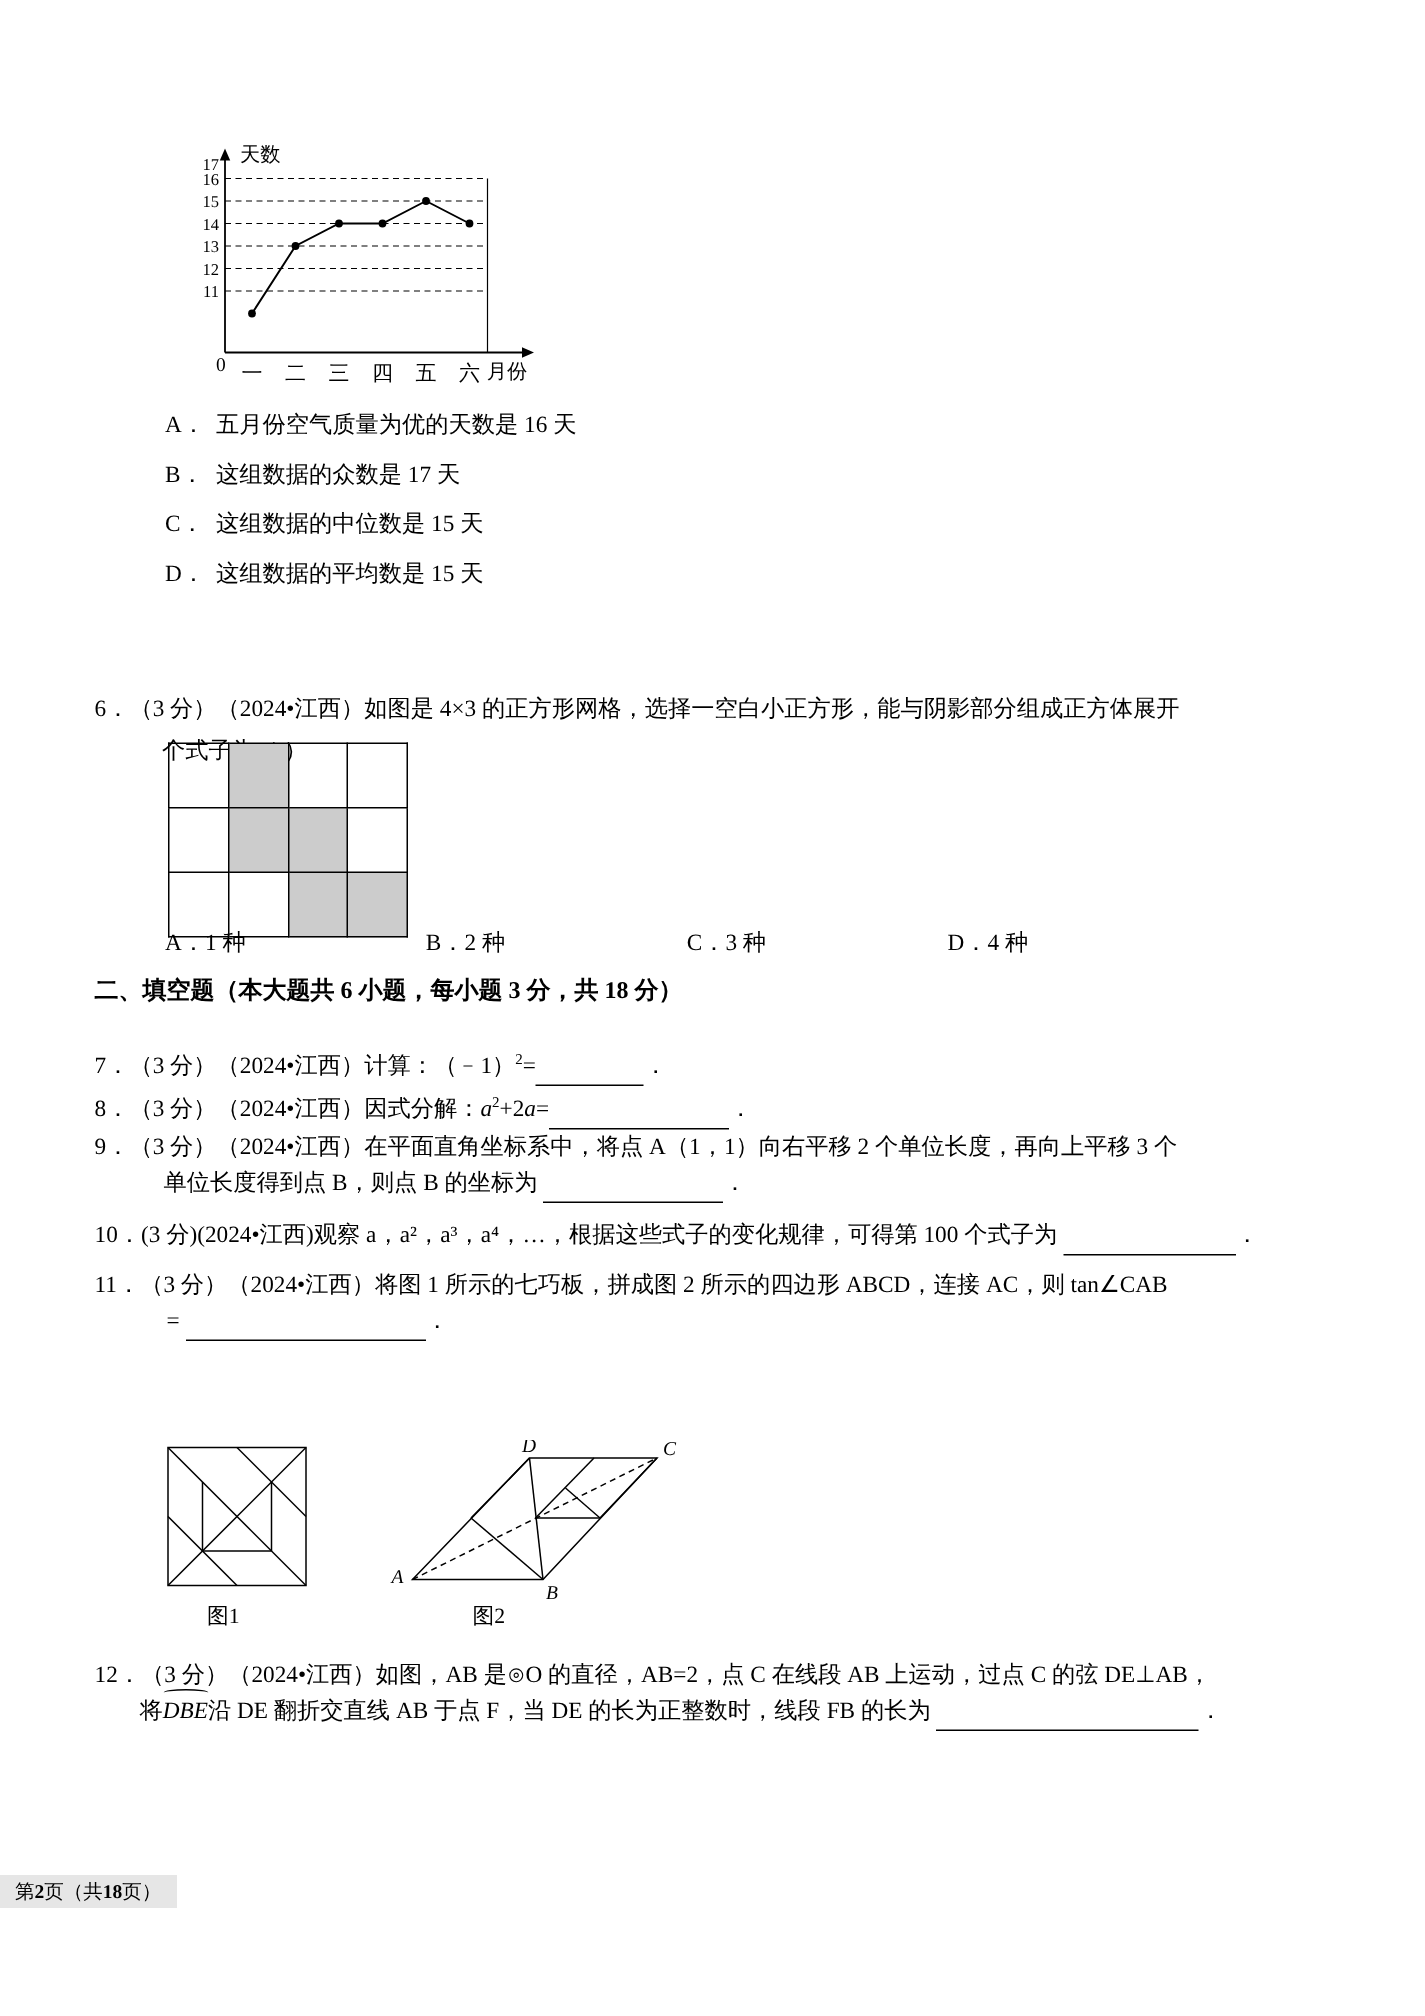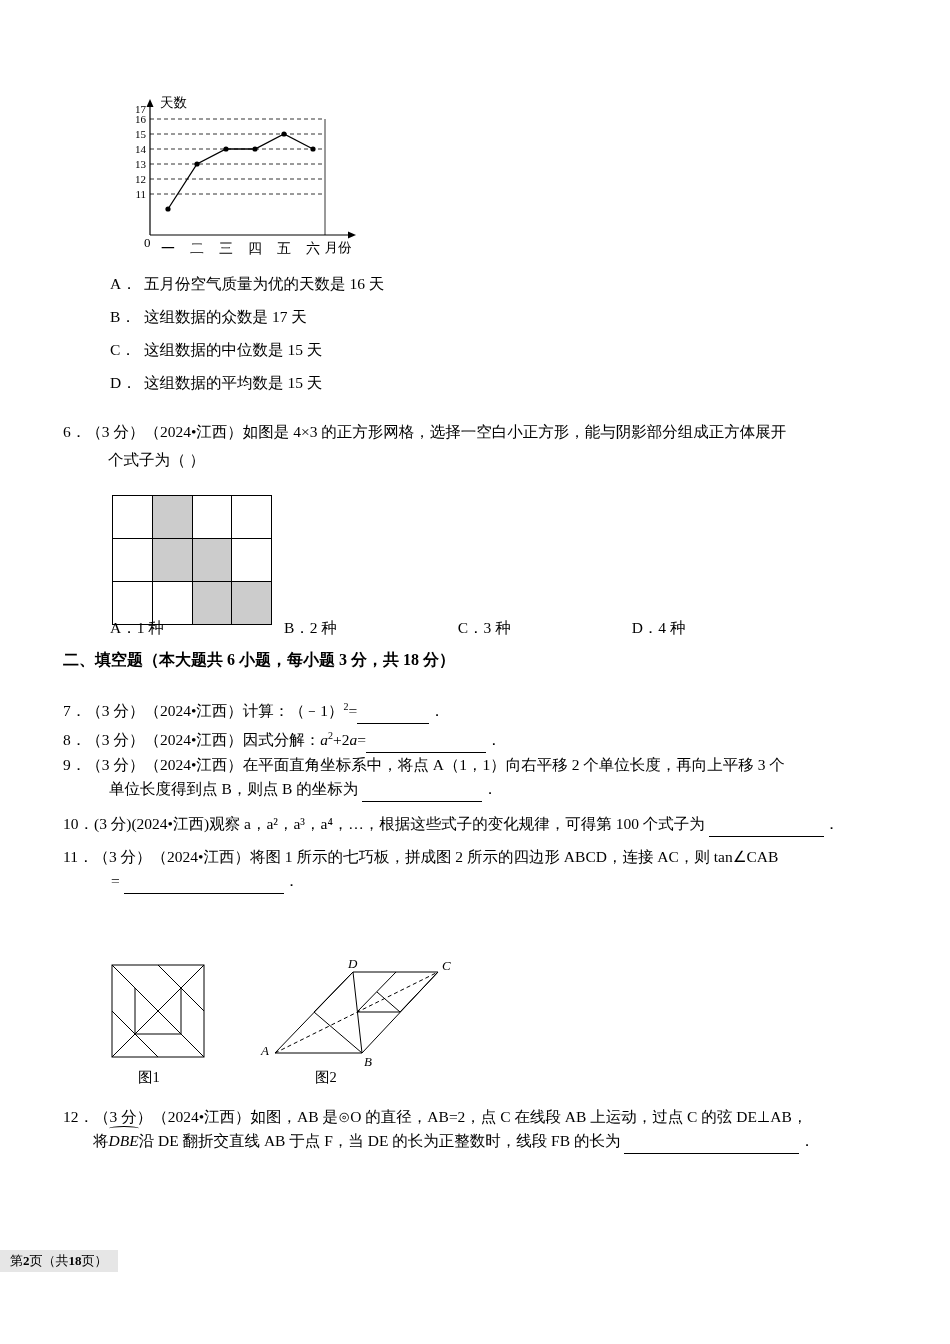--- a/index.html
+++ b/index.html
@@ -7,21 +7,21 @@
     width:950px;height:1344px;background:#ffffff;
     font-family:"Liberation Serif", serif;
     color:#000;
     position:relative;
     overflow:hidden;
   }
   .page{position:relative;width:950px;height:1344px;}
 
   
   .opt{font-size:15.5px;line-height:1.2;}
-  .para{font-size:15.5px;line-height:28px;}
+  .para{font-size:15.5px;line-height:28px;margin-top:41px;}
   .it{font-style:italic;}
   .bold{font-weight:bold;}
 
   
   .chart-wrap{position:absolute;left:110px;top:95px;width:300px;height:160px;}
   .chart-svg{display:block;}
 
   
   .q5opts{position:absolute;left:110px;top:268px;width:800px;}
   .q5opts .row{height:33px;display:flex;align-items:center;}

